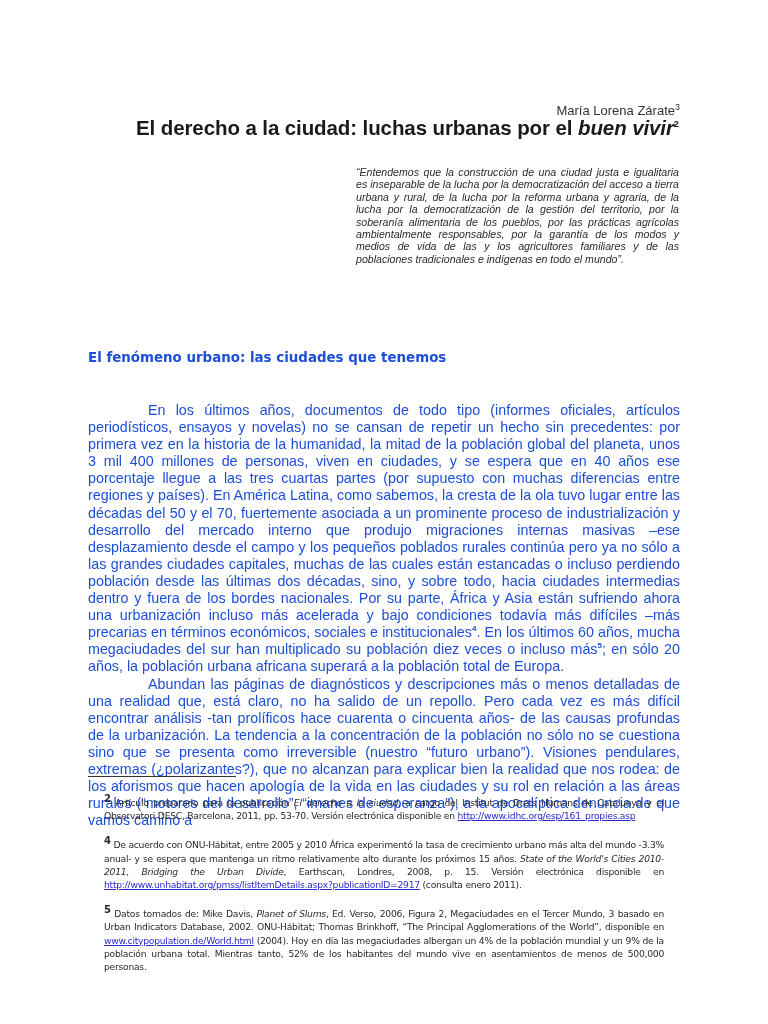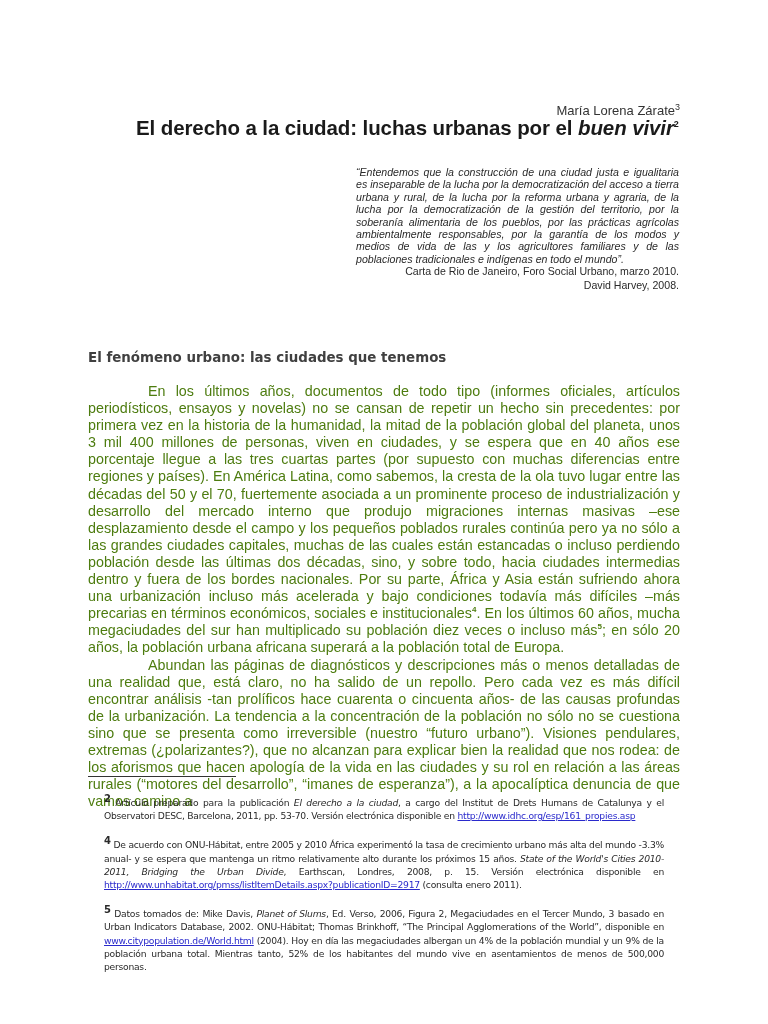--- a/index.html
+++ b/index.html
@@ -20,26 +20,26 @@
     font-family: "Liberation Sans", sans-serif; font-size: 10.6px; line-height: 12.4px;
     color: #2a2a2a;
   }
   .epigraph .q { font-style: italic; text-align: justify; text-align-last: left; }
   .epigraph .src { text-align: right; font-style: normal; }
   .ep1 { top: 137px; margin-top: 29px; }
   .ep2 { top: 279px; }
   .heading {
     position: absolute; left: 88px; top: 350px;
     font-family: "DejaVu Sans", sans-serif; font-weight: bold; font-size: 13.4px;
-    color: #404040;
+    color: #1d4ed8;
   }
   .body-text {
-    position: absolute; left: 88px; top: 383px; width: 592px;
+    position: absolute; left: 88px; top: 402px; width: 592px;
     font-family: "Liberation Sans", sans-serif; font-size: 14.3px; line-height: 17.1px;
-    color: #4d7c0f; text-align: justify;
+    color: #1d4ed8; text-align: justify;
   }
   .body-text p { margin: 0; text-indent: 60px; }
   .body-text sup { font-size: 8px; line-height: 0; font-weight: bold; }
   .fn-rule { position: absolute; left: 88px; top: 776px; width: 148px; height: 1px; background: #333; }
   .footnotes {
     position: absolute; left: 88px; top: 780px; width: 592px;
     font-family: "DejaVu Sans", sans-serif; font-size: 9.2px; line-height: 13.2px;
     color: #2a2a2a; text-align: justify; letter-spacing: -0.25px;
   }
   .footnotes p { margin: 16px; }
@@ -49,25 +49,23 @@
 </style>
 </head>
 <body>
 
 <div class="title"><span>El derecho a la ciudad: luchas urbanas por el </span><i>buen vivir</i><sup>2</sup></div>
 
 <div class="author"><span>María Lorena Zárate</span><sup>3</sup></div>
 
 <div class="epigraph ep1">
   <div class="q">“Entendemos que la construcción de una ciudad justa e igualitaria es inseparable de la lucha por la democratización del acceso a tierra urbana y rural, de la lucha por la reforma urbana y agraria, de la lucha por la democratización de la gestión del territorio, por la soberanía alimentaria de los pueblos, por las prácticas agrícolas ambientalmente responsables, por la garantía de los modos y medios de vida de las y los agricultores familiares y de las poblaciones tradicionales e indígenas en todo el mundo”.</div>
-  <div class="src">Carta de Rio de Janeiro, Foro Social Urbano, marzo 2010.</div>
 </div>
 
 <div class="epigraph ep2">
-  <div class="src">David Harvey, 2008.</div>
 </div>
 
 <div class="heading">El fenómeno urbano: las ciudades que tenemos</div>
 
 <div class="body-text">
   <p><span>En los últimos años, documentos de todo tipo (informes oficiales, artículos periodísticos, ensayos y novelas) no se cansan de repetir un hecho sin precedentes: por primera vez en la historia de la humanidad, la mitad de la población global del planeta, unos 3 mil 400 millones de personas, viven en ciudades, y se espera que en 40 años ese porcentaje llegue a las tres cuartas partes (por supuesto con muchas diferencias entre regiones y países). En América Latina, como sabemos, la cresta de la ola tuvo lugar entre las décadas del 50 y el 70, fuertemente asociada a un prominente proceso de industrialización y desarrollo del mercado interno que produjo migraciones internas masivas –ese desplazamiento desde el campo y los pequeños poblados rurales continúa pero ya no sólo a las grandes ciudades capitales, muchas de las cuales están estancadas o incluso perdiendo población desde las últimas dos décadas, sino, y sobre todo, hacia ciudades intermedias dentro y fuera de los bordes nacionales. Por su parte, África y Asia están sufriendo ahora una urbanización incluso más acelerada y bajo condiciones todavía más difíciles –más precarias en términos económicos, sociales e institucionales</span><sup>4</sup><span>. En los últimos 60 años, mucha megaciudades del sur han multiplicado su población diez veces o incluso más</span><sup>5</sup><span>; en sólo 20 años, la población urbana africana superará a la población total de Europa.</span></p>
   <p>Abundan las páginas de diagnósticos y descripciones más o menos detalladas de una realidad que, está claro, no ha salido de un repollo. Pero cada vez es más difícil encontrar análisis -tan prolíficos hace cuarenta o cincuenta años- de las causas profundas de la urbanización. La tendencia a la concentración de la población no sólo no se cuestiona sino que se presenta como irreversible (nuestro “futuro urbano”). Visiones pendulares, extremas (¿polarizantes?), que no alcanzan para explicar bien la realidad que nos rodea: de los aforismos que hacen apología de la vida en las ciudades y su rol en relación a las áreas rurales (“motores del desarrollo”, “imanes de esperanza”), a la apocalíptica denuncia de que vamos camino a</p>
 </div>
 
 <div class="fn-rule"></div>

